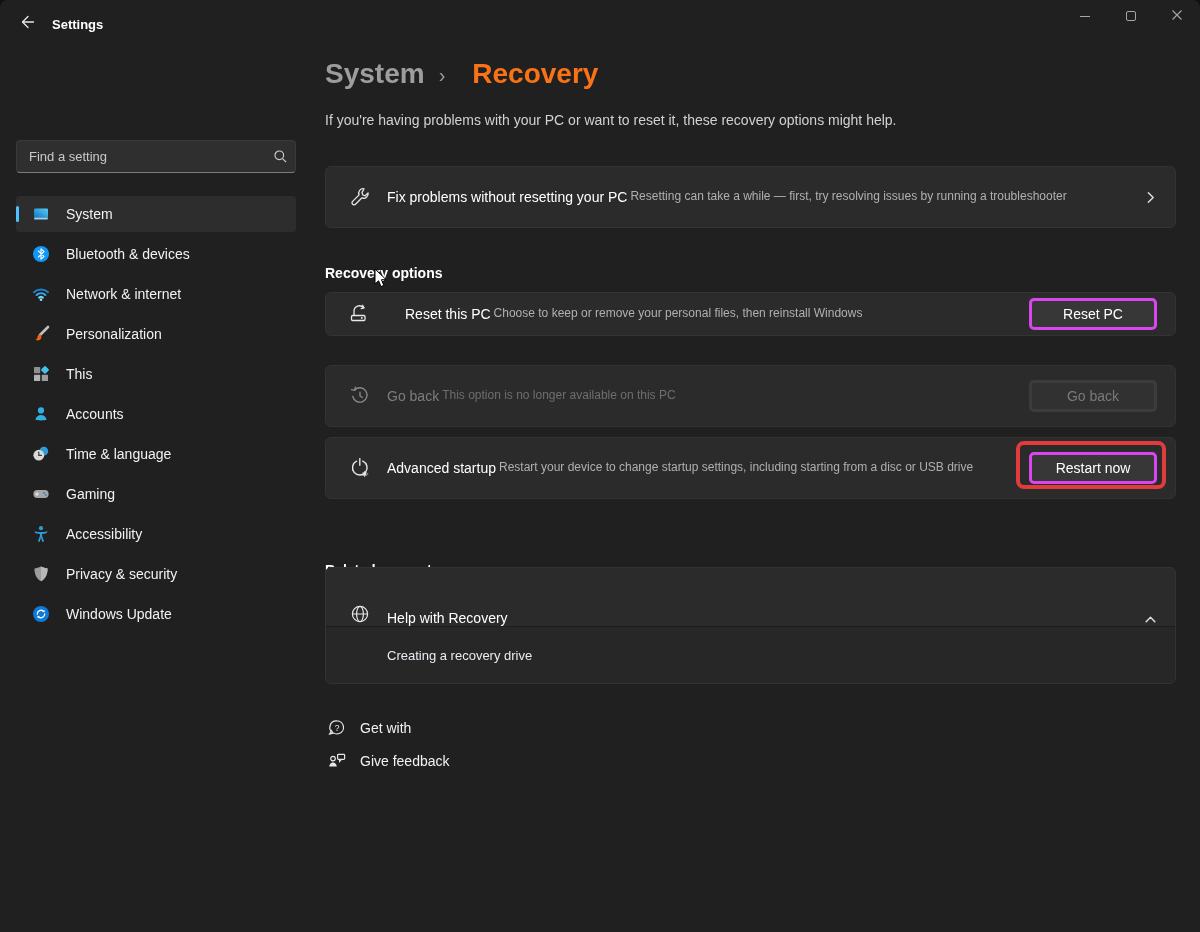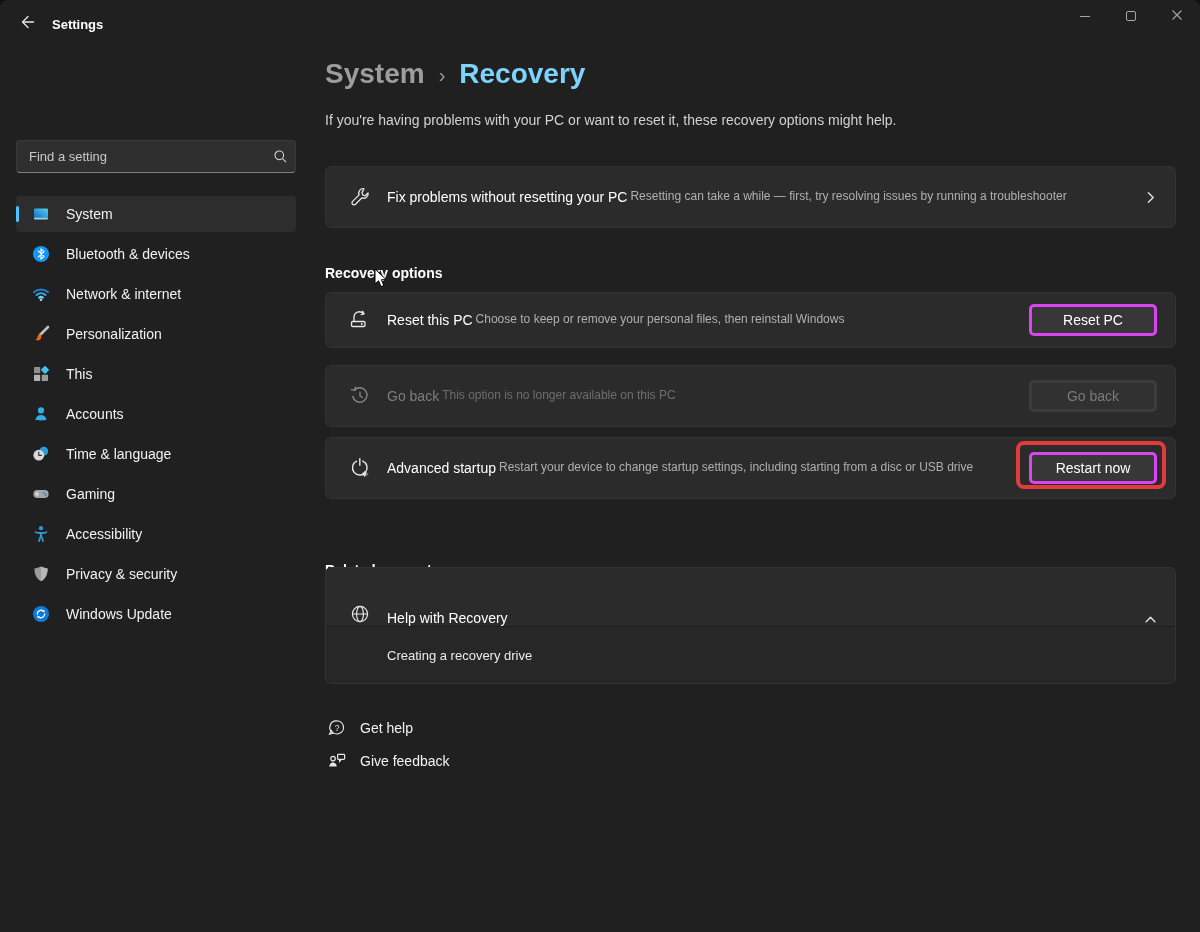--- a/index.html
+++ b/index.html
@@ -33,21 +33,21 @@
   .nav-item.selected { background:#2d2d2d; }
   .accent-pill { position:absolute; left:0; top:10px; width:3px; height:16px;
     border-radius:2px; background:#4cc2ff; }
   .nav-icon { width:18px; height:18px; margin-right:16px; display:flex; }
   .nav-label { font-size:14px; color:#f2f2f2; }
   
   .main { position:absolute; left:325px; top:48px; width:851px; bottom:0; }
   .breadcrumb { position:absolute; top:10px; left:0; display:flex; align-items:center; }
   .crumb-parent { font-size:28px; font-weight:600; color:#9d9d9d; cursor:pointer; }
   .crumb-sep { font-size:20px; color:#9d9d9d; margin:2px 14px 0; }
-  .crumb-current { font-size:28px; font-weight:600; color:#7dd3fc; }
+  .crumb-current { font-size:28px; font-weight:600; color:#f97316;margin-left:13px; }
   .page-subtitle { position:absolute; top:64px; left:0; font-size:14px; color:#d2d2d2; }
   .section-label { position:absolute; left:0; font-size:14px; font-weight:700; color:#ffffff; }
   .card { position:absolute; left:0; width:851px; background:#2b2b2b;
     border:1px solid #333; border-radius:6px; display:flex; align-items:center;
     padding:0 18px 0 22px; }
   .card-icon { width:24px; height:24px; display:flex; align-items:center; justify-content:center;
     margin-right:15px; flex-shrink:0; }
   .card-text { display:flex; flex-direction:row; gap:3px; flex:1; }
   .card-title { font-size:14px; color:#ffffff; }
   .card-sub { font-size:12px; color:#b0b0b0; }
@@ -270,21 +270,21 @@
       </span>
       <span class="chevron-wrap">
         <svg width="13" height="15" viewBox="0 0 12 14" fill="none" stroke="#dcdcdc" stroke-width="1.4" stroke-linecap="round" stroke-linejoin="round">
           <path d="M4 2.5l4.5 4.5L4 11.5"></path>
         </svg>
       </span>
     </div>
 
     <div class="section-label" style="top:217px;">Recovery options</div>
 
-    <div class="card" style="top:244px; height:56px;">
+    <div class="card" style="top:244px; height:44px;gap:18px;">
       <span class="card-icon">
         <svg width="24" height="24" viewBox="0 0 24 24" fill="none" stroke="#e8e8e8" stroke-width="1.3" stroke-linecap="round" stroke-linejoin="round">
           <rect x="3.5" y="13.5" width="13.5" height="5" rx="1.2"></rect>
           <path d="M6 13V9.2a5.4 5.4 0 0 1 9.3-3.7"></path>
           <path d="M14.6 3.2l1.5 2.6-2.9.8"></path>
           <path d="M13.8 16h.01" stroke-width="1.8"></path>
         </svg>
       </span>
       <span class="card-text">
         <span class="card-title">Reset this PC</span>
@@ -351,21 +351,21 @@
       </div>
     </div>
 
     <div class="footer-row" style="top:666px;">
       <span class="footer-icon">
         <svg width="20" height="20" viewBox="0 0 20 20" fill="none" stroke="#e8e8e8" stroke-width="1.2">
           <path d="M10 2.9a6.5 6.5 0 1 1-5.7 9.6L2.6 16l3.7-.9A6.5 6.5 0 0 1 10 2.9z"></path>
           <text x="10" y="12.8" text-anchor="middle" font-size="8.5" fill="#e8e8e8" stroke="none" font-family="Liberation Sans, sans-serif">?</text>
         </svg>
       </span>
-      <span class="footer-label">Get help</span>
+      <span class="footer-label">Get with</span>
     </div>
 
     <div class="footer-row" style="top:699px;">
       <span class="footer-icon">
         <svg width="20" height="20" viewBox="0 0 20 20" fill="none" stroke="#e8e8e8" stroke-width="1.2">
           <circle cx="6" cy="7.6" r="2.3"></circle>
           <path d="M2.2 15.6c.4-2.7 1.9-4.1 3.8-4.1s3.4 1.4 3.8 4.1z" fill="#e8e8e8" stroke="none"></path>
           <rect x="10.6" y="3.4" width="7" height="5" rx="0.8"></rect>
           <path d="M12.6 8.4v2l1.8-2"></path>
         </svg>

